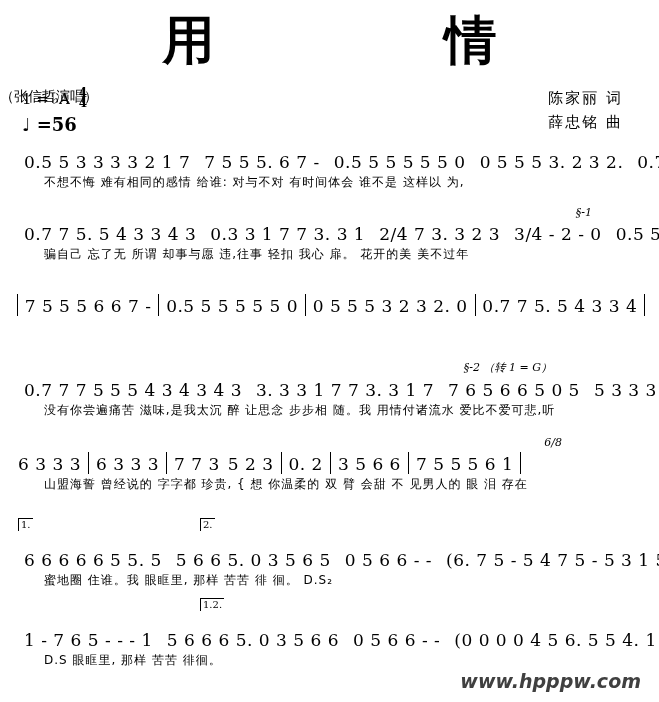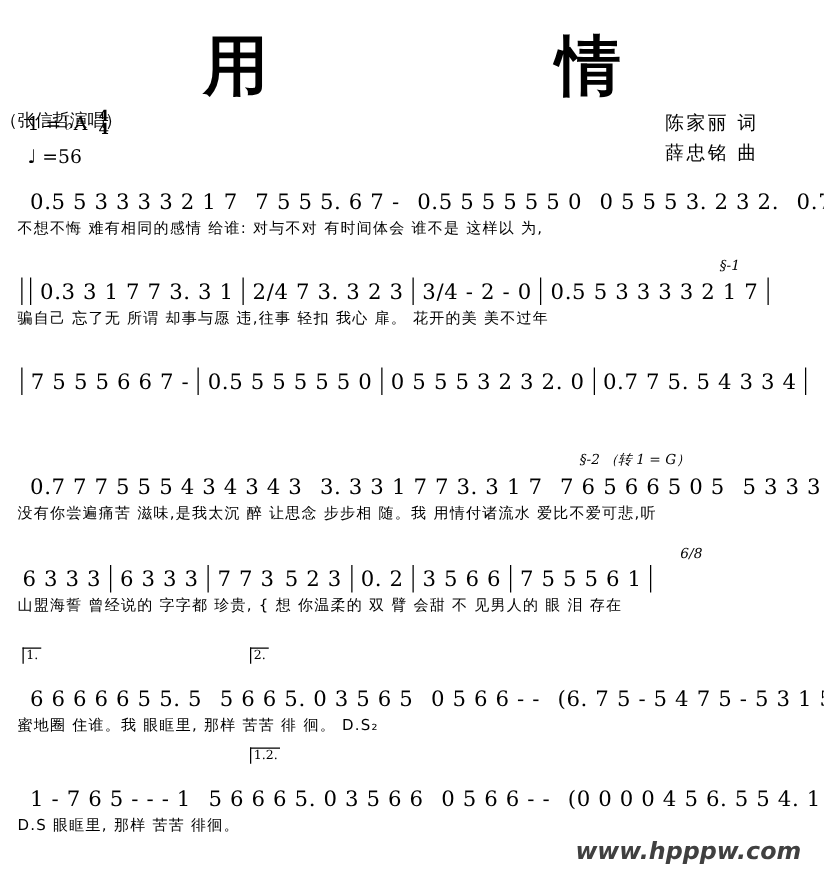--- a/index.html
+++ b/index.html
@@ -23,36 +23,35 @@
     top: 10px;
     left: 0;
     width: 659px;
     text-align: center;
     font-family: "DejaVu Sans", sans-serif;
     font-weight: bold;
     font-size: 52px;
     letter-spacing: 42px;
     text-indent: 42px;
     line-height: 60px;
-    margin-top: 13px;
   }
   .subtitle {
     position: absolute;
     top: 88px;
     left: 0;
     width: 659px;
     text-align: left;
     font-size: 14px;
     font-family: "DejaVu Sans", sans-serif;
   }
   
   .credits {
     position: absolute;
     top: 86px;
-    right: 52px;
+    right: 36px;
     text-align: left;
     font-family: "DejaVu Sans", sans-serif;
     font-size: 15px;
     line-height: 24px;
     letter-spacing: 2px;
   }
   
   .keyblock {
     position: absolute;
     top: 88px;
@@ -65,21 +64,21 @@
   .meter {
     display: inline-block;
     text-align: center;
     font-size: 12px;
     line-height: 10px;
     margin-left: 6px;
     font-weight: bold;
   }
   .meter .num { display:block; }
   .meter .den { display:block; }
-  .tempo { margin-top: 8px; font-size: 15px; }
+  .tempo { margin-top: 8px; font-size: 18px; font-weight: bold; }
 
   
   .system {
     position: absolute;
     left: 14px;
     width: 634px;
   }
   .staffline {
     display: flex;
     align-items: flex-end;
@@ -111,20 +110,21 @@
   .lyricline {
     display: flex;
     font-family: "DejaVu Sans", sans-serif;
     font-size: 12px;
     white-space: nowrap;
     margin-top: 2px;
     letter-spacing: 1px;
   }
   .lyric {
     padding-right: 6px;
+    margin-left: 30px;
   }
   .mark {
     position: absolute;
     font-family: "DejaVu Serif", serif;
     font-size: 11px;
     font-style: italic;
   }
   .repeatnum {
     position: absolute;
     font-size: 10px;
@@ -191,20 +191,21 @@
       <span class="bar"></span>
     </div>
     <div class="lyricline">
       <span class="lyric">不想不悔  难有相同的感情  给谁:     对与不对       有时间体会          谁不是 这样以  为,</span>
     </div>
   </div>
 
   <div class="system" style="top:218px;">
     <div class="staffline">
       <span class="bar"></span>
+      <span class="measure">0.7 7 5. 5 4 3 3 4 3</span>
       <span class="bar"></span>
       <span class="measure">0.3 3 1 7 7 3. 3 1</span>
       <span class="bar"></span>
       <span class="measure">2/4  7 3. 3 2 3</span>
       <span class="bar"></span>
       <span class="measure">3/4 - 2 - 0</span>
       <span class="bar"></span>
       <span class="measure">0.5 5 3 3 3 3 2 1 7</span>
       <span class="bar"></span>
     </div>

